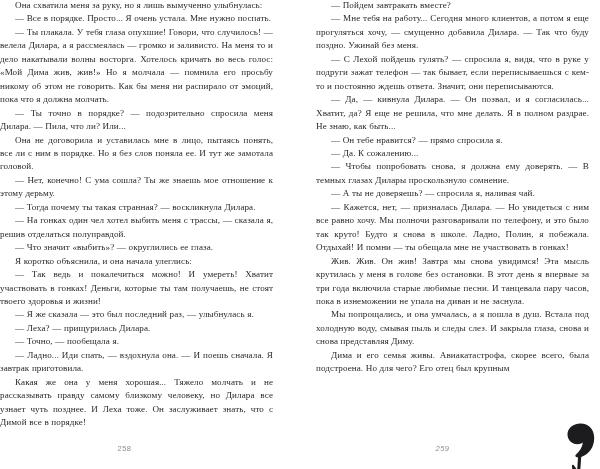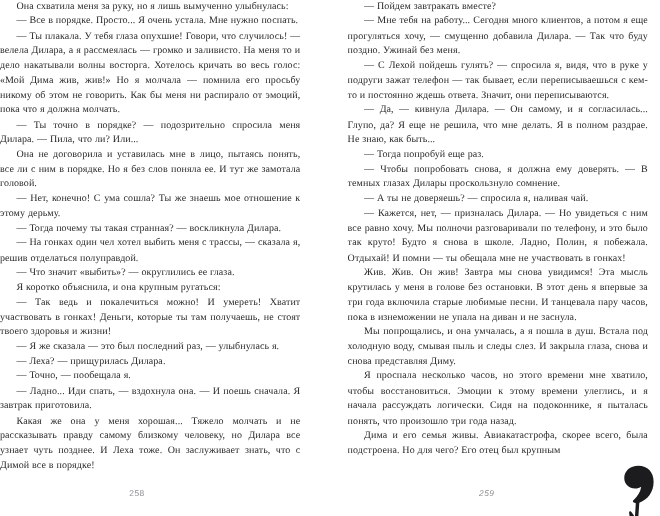--- a/index.html
+++ b/index.html
@@ -102,46 +102,46 @@
     <div class="text-column" id="col-left">
         <p class="para first">Она схватила меня за руку, но я лишь вымученно улыбнулась:</p>
         <p class="para">— Все в порядке. Просто... Я очень устала. Мне нужно поспать.</p>
         <p class="para">— Ты плакала. У тебя глаза опухшие! Говори, что случилось! — велела Дилара, а я рассмеялась — громко и заливисто. На меня то и дело накатывали волны восторга. Хотелось кричать во весь голос: «Мой Дима жив, жив!» Но я молчала — помнила его просьбу никому об этом не говорить. Как бы меня ни распирало от эмоций, пока что я должна молчать.</p>
         <p class="para">— Ты точно в порядке? — подозрительно спросила меня Дилара. — Пила, что ли? Или...</p>
         <p class="para">Она не договорила и уставилась мне в лицо, пытаясь понять, все ли с ним в порядке. Но я без слов поняла ее. И тут же замотала головой.</p>
         <p class="para">— Нет, конечно! С ума сошла? Ты же знаешь мое отношение к этому дерьму.</p>
         <p class="para">— Тогда почему ты такая странная? — воскликнула Дилара.</p>
         <p class="para">— На гонках один чел хотел выбить меня с трассы, — сказала я, решив отделаться полуправдой.</p>
         <p class="para">— Что значит «выбить»? — округлились ее глаза.</p>
-        <p class="para">Я коротко объяснила, и она крупным ругаться:</p>
+        <p class="para">Я коротко объяснила, и она начала улеглись:</p>
         <p class="para">— Так ведь и покалечиться можно! И умереть! Хватит участвовать в гонках! Деньги, которые ты там получаешь, не стоят твоего здоровья и жизни!</p>
         <p class="para">— Я же сказала — это был последний раз, — улыбнулась я.</p>
         <p class="para">— Леха? — прищурилась Дилара.</p>
         <p class="para">— Точно, — пообещала я.</p>
         <p class="para">— Ладно... Иди спать, — вздохнула она. — И поешь сначала. Я завтрак приготовила.</p>
         <p class="para">Какая же она у меня хорошая... Тяжело молчать и не рассказывать правду самому близкому человеку, но Дилара все узнает чуть позднее. И Леха тоже. Он заслуживает знать, что с Димой все в порядке!</p>
       </div>
     <div class="folio">258</div>
   </div>
 
   <div class="gutter-shade"></div>
 
   <div class="page page-right">
     <div class="text-column" id="col-right">
         <p class="para first">— Пойдем завтракать вместе?</p>
         <p class="para">— Мне тебя на работу... Сегодня много клиентов, а потом я еще прогуляться хочу, — смущенно добавила Дилара. — Так что буду поздно. Ужинай без меня.</p>
         <p class="para">— С Лехой пойдешь гулять? — спросила я, видя, что в руке у подруги зажат телефон — так бывает, если переписываешься с кем-то и постоянно ждешь ответа. Значит, они переписываются.</p>
-        <p class="para">— Да, — кивнула Дилара. — Он самому, и я согласилась... Глупо, да? Я еще не решила, что мне делать. Я в полном раздрае. Не знаю, как быть...</p>
-        <p class="para">— Тогда попробуй еще раз.</p>
+        <p class="para">— Да, — кивнула Дилара. — Он позвал, и я согласилась... Хватит, да? Я еще не решила, что мне делать. Я в полном раздрае. Не знаю, как быть...</p>
+        <p class="para">— Он тебе нравится? — прямо спросила я.</p>
+        <p class="para">— Да. К сожалению...</p>
         <p class="para">— Чтобы попробовать снова, я должна ему доверять. — В темных глазах Дилары проскользнуло сомнение.</p>
         <p class="para">— А ты не доверяешь? — спросила я, наливая чай.</p>
         <p class="para">— Кажется, нет, — призналась Дилара. — Но увидеться с ним все равно хочу. Мы полночи разговаривали по телефону, и это было так круто! Будто я снова в школе. Ладно, Полин, я побежала. Отдыхай! И помни — ты обещала мне не участвовать в гонках!</p>
         <p class="para">Жив. Жив. Он жив! Завтра мы снова увидимся! Эта мысль крутилась у меня в голове без остановки. В этот день я впервые за три года включила старые любимые песни. И танцевала пару часов, пока в изнеможении не упала на диван и не заснула.</p>
         <p class="para">Мы попрощались, и она умчалась, а я пошла в душ. Встала под холодную воду, смывая пыль и следы слез. И закрыла глаза, снова и снова представляя Диму.</p>
-        <p class="para">Я проспала несколько часов, но этого времени мне хватило, чтобы восстановиться. Эмоции к этому времени улеглись, и я начала рассуждать логически. Сидя на подоконнике, я пыталась понять, что произошло три года назад.</p>
         <p class="para">Дима и его семья живы. Авиакатастрофа, скорее всего, была подстроена. Но для чего? Его отец был крупным</p>
       </div>
     <div class="folio">259</div>
 
     <svg class="ornament" viewBox="0 0 34 56" xmlns="http://www.w3.org/2000/svg">
       <path d="M16.5 2.5 C8.5 2.5 3.5 7.5 3.5 13.6 C3.5 19.2 7.8 23.2 13.4 23.2 C15.6 23.2 17.4 22.6 18.9 21.6 C18.2 26.6 15.6 30.4 11.8 33.8 C11.0 34.5 11.3 35.6 12.2 35.9 L14.0 36.5 L13.2 49.0 L10.0 44.4 C9.3 43.4 7.8 43.9 7.9 45.1 L9.2 54.6 C9.3 55.4 10.1 55.9 10.9 55.6 L19.0 52.2 C20.1 51.7 20.1 50.2 19.0 49.8 L16.3 48.8 L17.2 36.0 C24.9 33.0 30.2 26.3 30.2 16.9 C30.2 8.3 24.6 2.5 16.5 2.5 Z" fill="#1c1c1e"></path>
     </svg>
   </div>
 
 </div>

